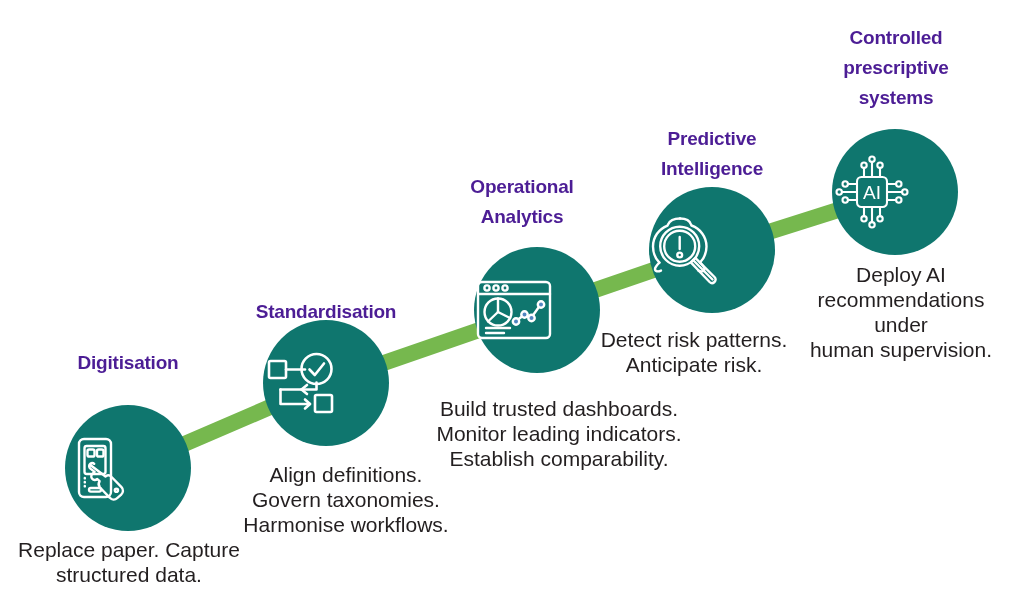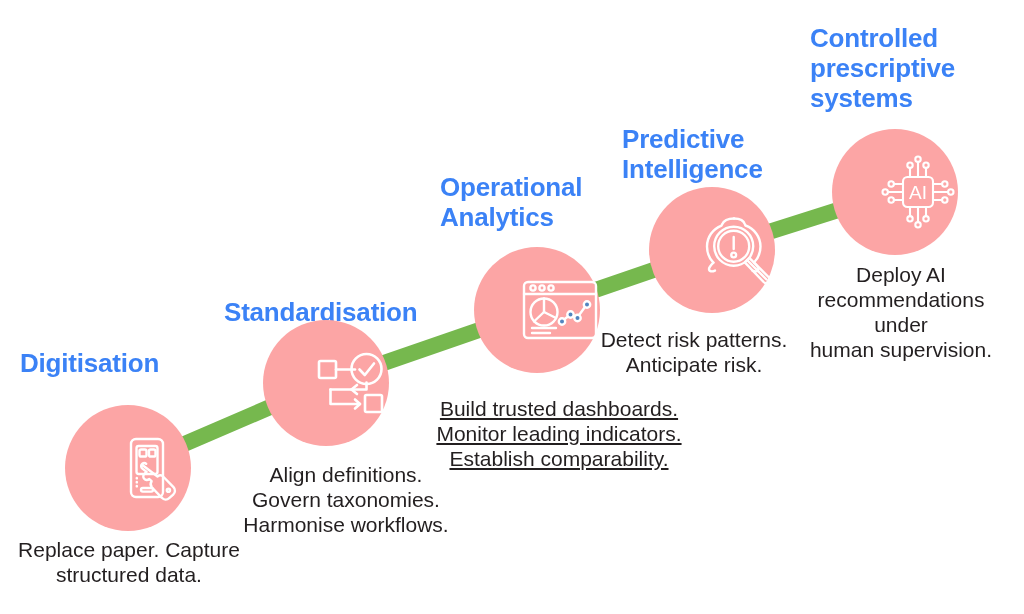--- a/index.html
+++ b/index.html
@@ -25,34 +25,35 @@
     width: 1024px;
     height: 614px;
     pointer-events: none;
   }
   .node {
     position: absolute;
   }
   .circle {
     position: absolute;
     border-radius: 50%;
-    background: #fca5a5;
+    background: #0f766e;
     display: flex;
     align-items: center;
-    justify-content: flex-end;
+    justify-content: flex-start;
   }
   .circle svg {
     display: block;
   }
   .heading {
     position: absolute;
-    color: #3b82f6;
+    color: #4c1d95;
     font-weight: bold;
-    font-size: 26px;
+    font-size: 19px;
     line-height: 30px;
+    text-align: center;
     letter-spacing: -0.2px;
     white-space: pre-line;
   }
   .caption {
     position: absolute;
     color: #231f20;
     font-size: 21px;
     line-height: 25px;
     text-align: center;
     white-space: pre-line;
@@ -61,21 +62,21 @@
 </head>
 <body>
 
 <div id="stage">
 
   <svg class="connector-layer" viewBox="0 0 1024 614" width="1024" height="614" aria-hidden="true">
     <polyline points="110,476 326,383 537,310 712,250 895,192" fill="none" stroke="#76b84e" stroke-width="16" stroke-linecap="butt" stroke-linejoin="miter"></polyline>
   </svg>
 
   <div class="node">
-    <div class="heading" style="left:20px; top:348px; width:200px;">Digitisation</div>
+    <div class="heading" style="left:28px; top:348px; width:200px;">Digitisation</div>
 
     <div class="circle" style="left:65px; top:405px; width:126px; height:126px;">
       <span>
         <svg width="74" height="74" viewBox="0 0 74 74" fill="none" stroke="#ffffff" stroke-width="2.4" stroke-linecap="round" stroke-linejoin="round">
           <rect x="14" y="8" width="32" height="58" rx="5"></rect>
           <rect x="19.5" y="15" width="21" height="28" rx="2.2"></rect>
           <rect x="22.5" y="18.5" width="7" height="7" rx="1.6"></rect>
           <rect x="32" y="18.5" width="6.5" height="7" rx="1.6"></rect>
           <rect x="24" y="57" width="12" height="3.6" rx="1.8"></rect>
           <line x1="19.8" y1="47" x2="19.8" y2="47.4"></line>
@@ -144,21 +145,21 @@
           <circle cx="42" cy="44.5" r="3.2" fill="#5285c0"></circle>
           <circle cx="50.5" cy="37.5" r="3.2" fill="#5285c0"></circle>
           <circle cx="57.5" cy="41" r="3.2" fill="#5285c0"></circle>
           <circle cx="67" cy="27.5" r="3.2" fill="#5285c0"></circle>
           <line x1="12" y1="51" x2="36" y2="51"></line>
           <line x1="12" y1="56" x2="30" y2="56"></line>
         </svg>
       </span>
     </div>
 
-    <div class="caption" style="left:424px; top:396px; width:270px;text-decoration:underline;">Build trusted dashboards.
+    <div class="caption" style="left:424px; top:396px; width:270px;">Build trusted dashboards.
 Monitor leading indicators.
 Establish comparability.</div>
   </div>
 
   <div class="node">
     <div class="heading" style="left:622px; top:124px; width:180px;">Predictive
 Intelligence</div>
 
     <div class="circle" style="left:649px; top:187px; width:126px; height:126px;">
       <span>

